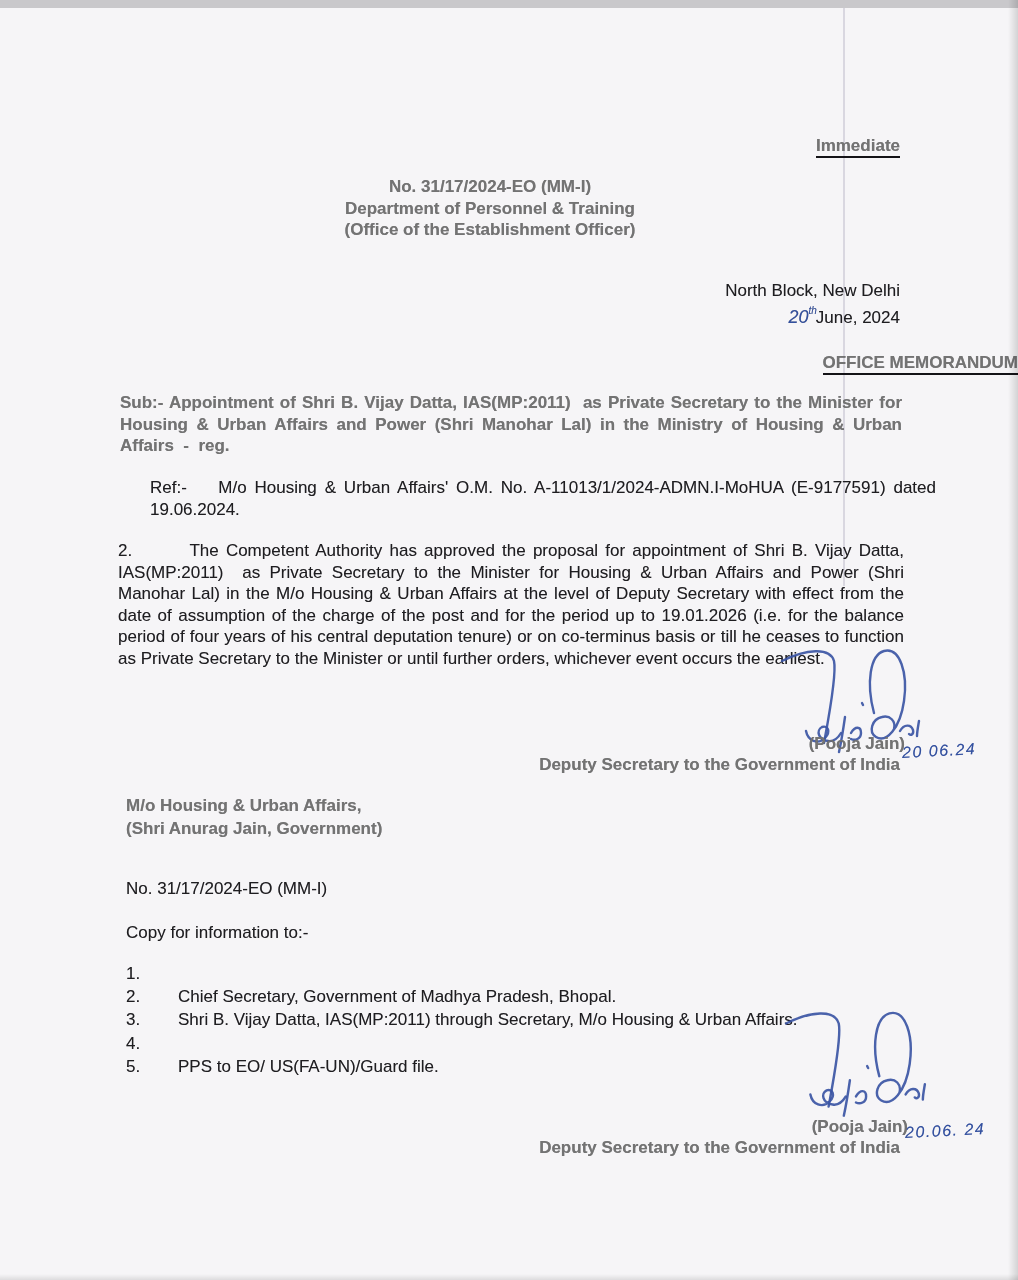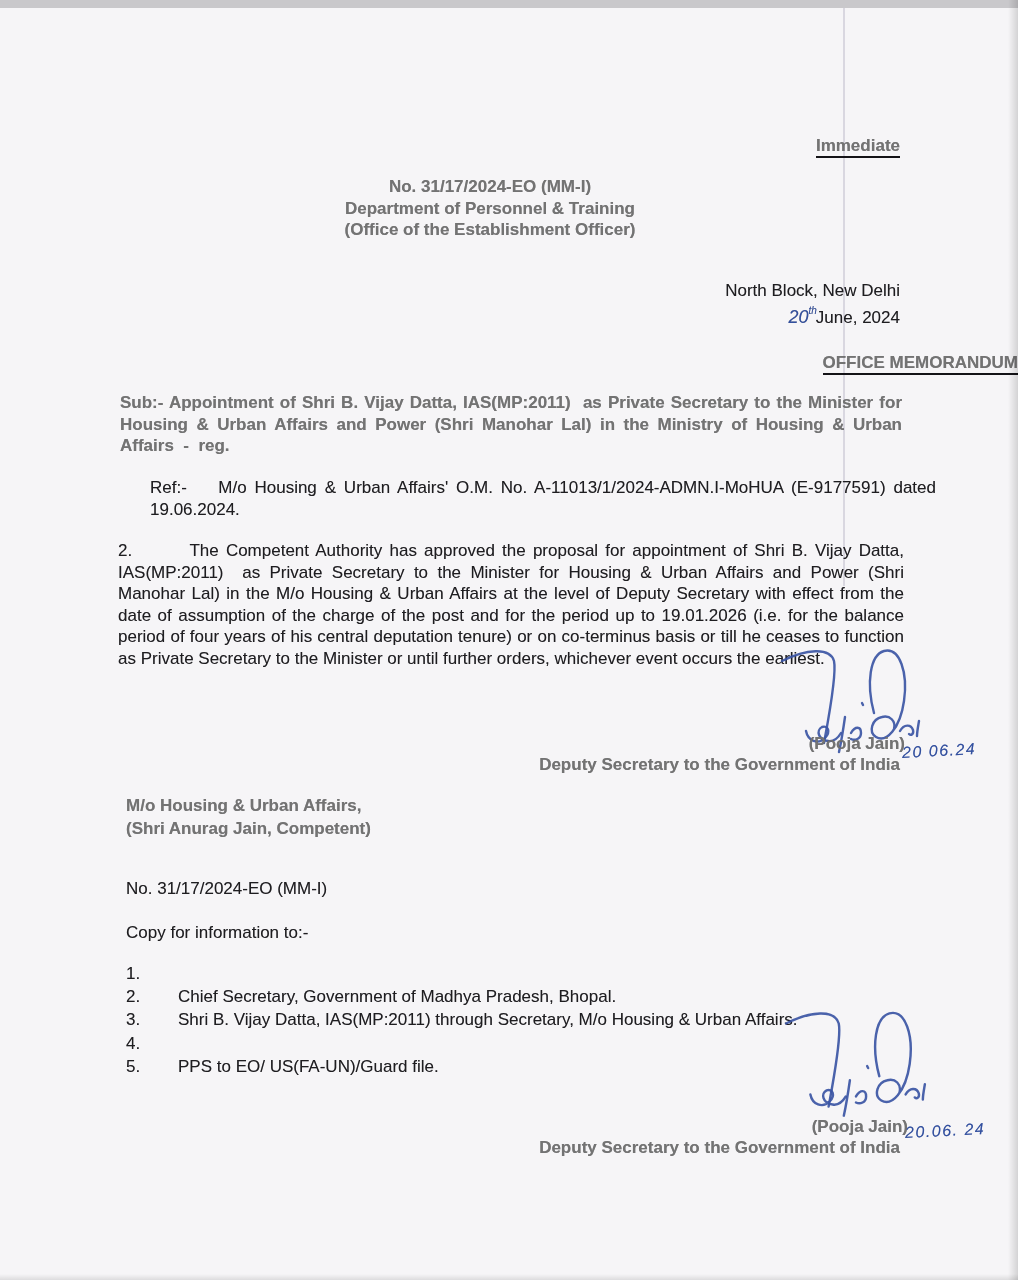--- a/index.html
+++ b/index.html
@@ -77,21 +77,21 @@
     <path d="M 122 86 C 126 79, 133 79, 135 85 C 136 89, 133 91, 131 89"></path>
     <path d="M 141 76 C 140 82, 139 87, 139 91"></path>
     <path d="M 84 58 L 85 60"></path>
   </svg>
   <div class="abs txt b right" style="top:733px; right:113px;">(Pooja Jain)</div>
   <span class="abs hw-date" style="left:902px; top:742px; transform:rotate(-3deg);">20 06.24</span>
   <div class="abs txt b right" style="top:754px; right:118px;">Deputy Secretary to the Government of India</div>
 
   <div class="abs txt b" style="top:794px; left:126px; line-height:23px;">
     <div>M/o Housing &amp; Urban Affairs,</div>
-    <div>(Shri Anurag Jain, Competent)</div>
+    <div>(Shri Anurag Jain, Government)</div>
   </div>
 
   <div class="abs txt" style="top:878px; left:126px;">No. 31/17/2024-EO (MM-I)</div>
 
   <div class="abs txt" style="top:922px; left:126px;">Copy for information to:-</div>
   <div class="abs" style="top:962px; left:126px; width:790px;">
     <div class="copy-row">
       <span class="copy-num">1.</span>
     </div>
     <div class="copy-row">

